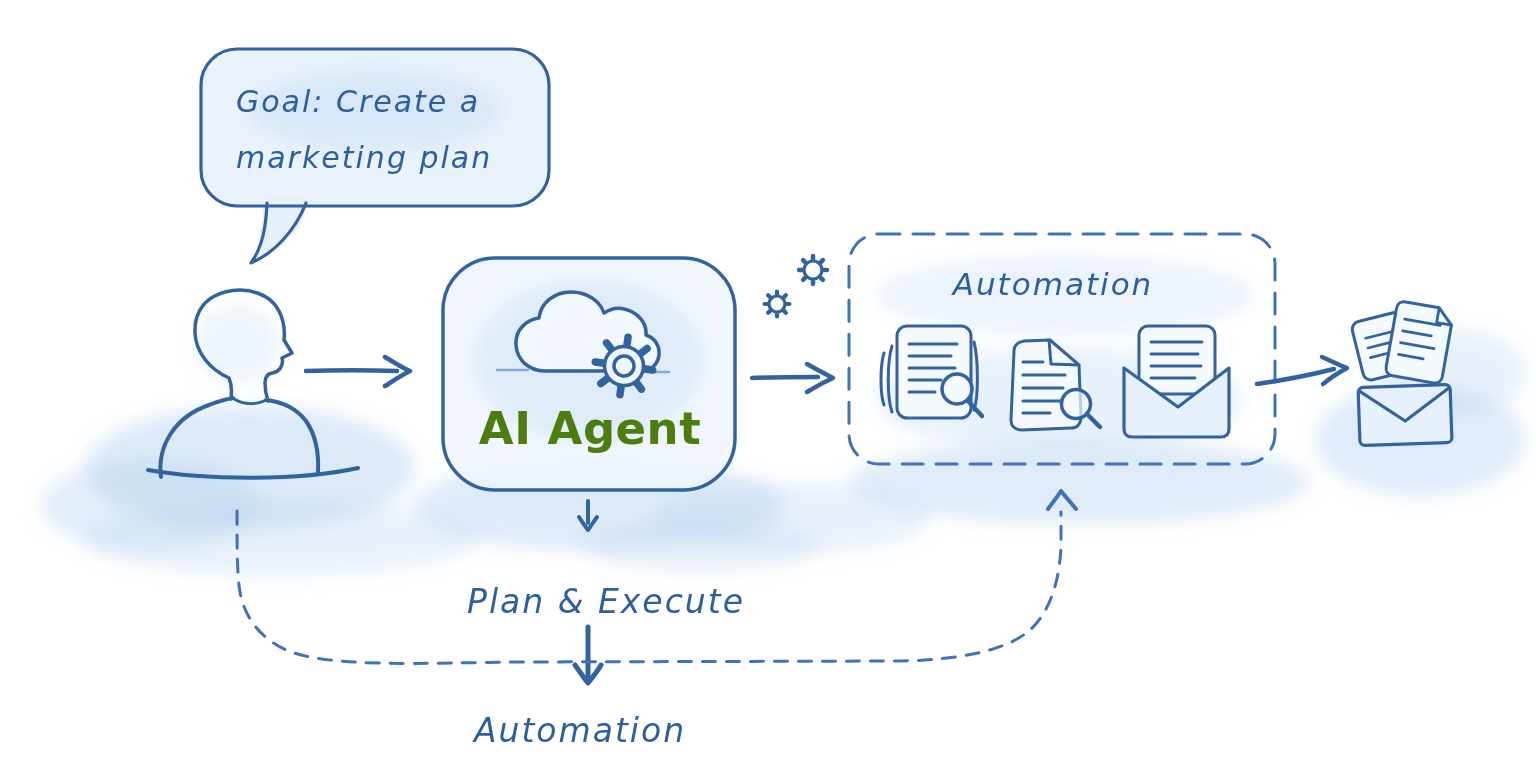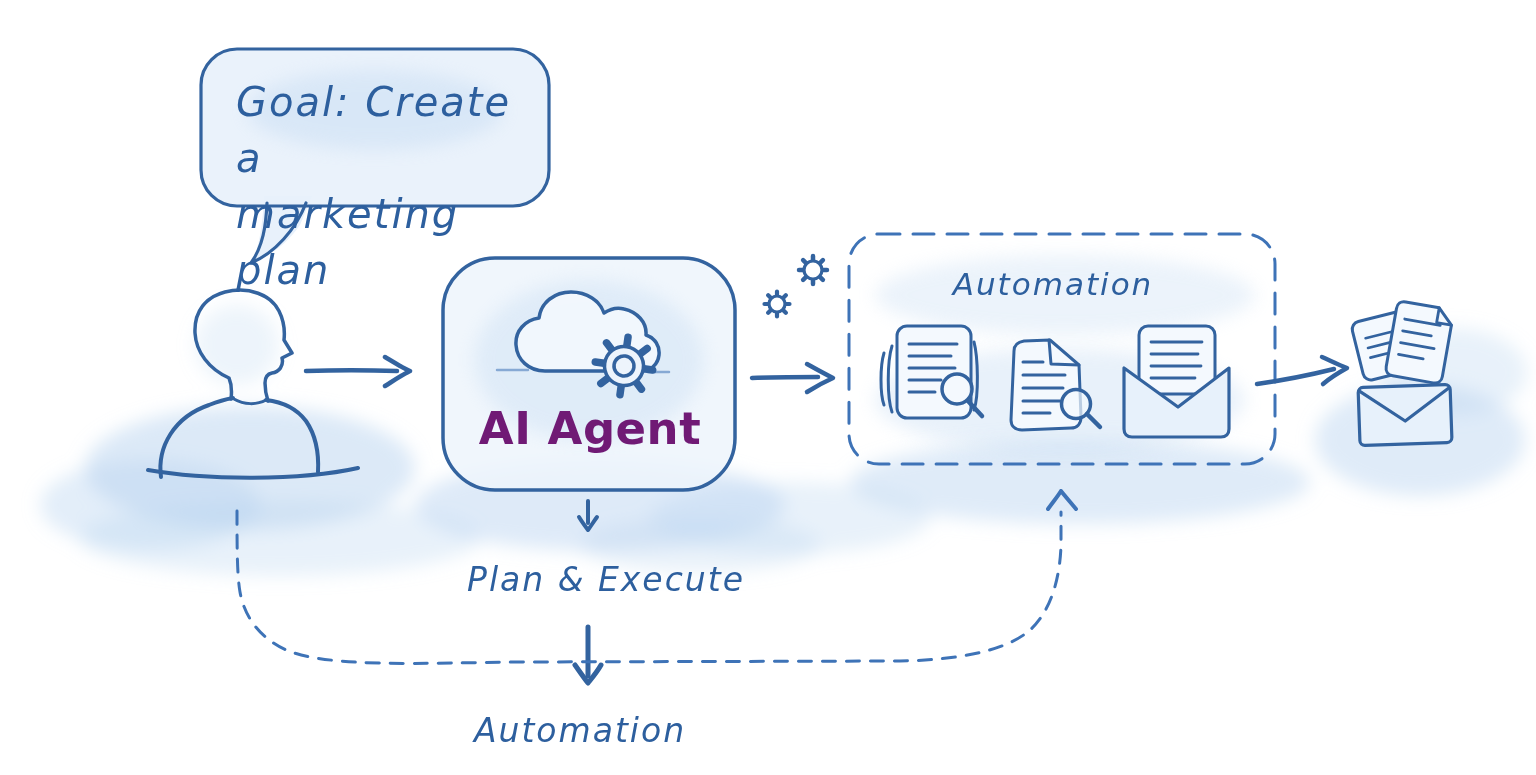--- a/index.html
+++ b/index.html
@@ -16,26 +16,26 @@
   .ink2{stroke:var(--ink-bright);}
   .nf{fill:none;}
   .fill-doc{fill:var(--doc-fill);}
   .fill-env{fill:var(--env-fill);}
   .fill-panel{fill:var(--panel-fill);}
   .fill-bubble{fill:var(--bubble-fill);}
   .wash{fill:var(--wash);stroke:none;}
   .txt{position:absolute;color:var(--text);user-select:none;}
   .hand{font-style:italic;letter-spacing:2px;margin-top:16px;}
   .ctr{transform:translateX(-50%);white-space:nowrap;}
-  #bubble-text{left:236px;top:74px;width:300px;font-size:40px;line-height:56px;
+  #bubble-text{left:236px;top:74px;width:300px;font-size:30px;line-height:56px;
                white-space:pre-line;letter-spacing:2px;font-style:italic;}
-  #agent-label{left:590px;top:402px;font-size:45px;font-weight:bold;color:#701a75;
+  #agent-label{left:590px;top:402px;font-size:45px;font-weight:bold;color:#4d7c0f;
                letter-spacing:0.5px;}
   #automation-title{left:1053px;top:250px;font-size:31px;}
-  #plan-execute-label{left:606px;top:544px;font-size:33px;}
+  #plan-execute-label{left:606px;top:566px;font-size:33px;}
   #automation-loop-label{left:580px;top:695px;font-size:33px;}
 </style>
 </head>
 <body>
 
 <div id="stage">
 
 <svg id="art" width="1536" height="775" viewBox="0 0 1536 775">
   <defs>
     <filter id="blur9" x="-50%" y="-50%" width="200%" height="200%">

